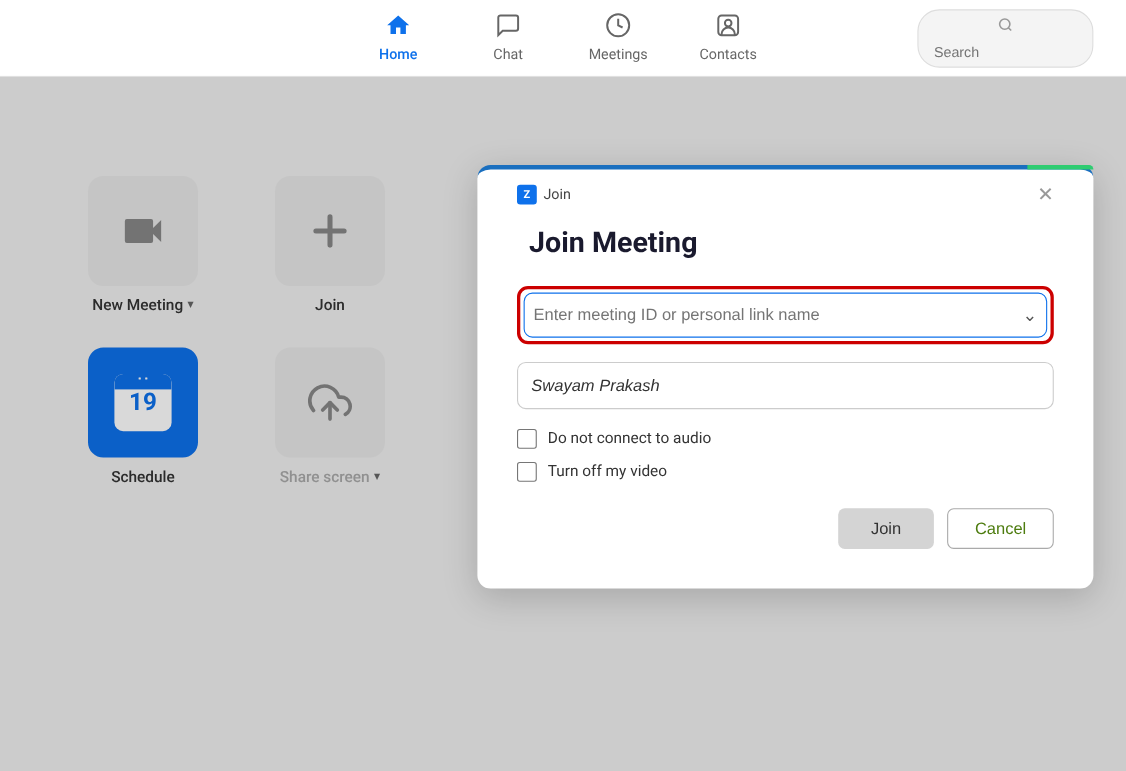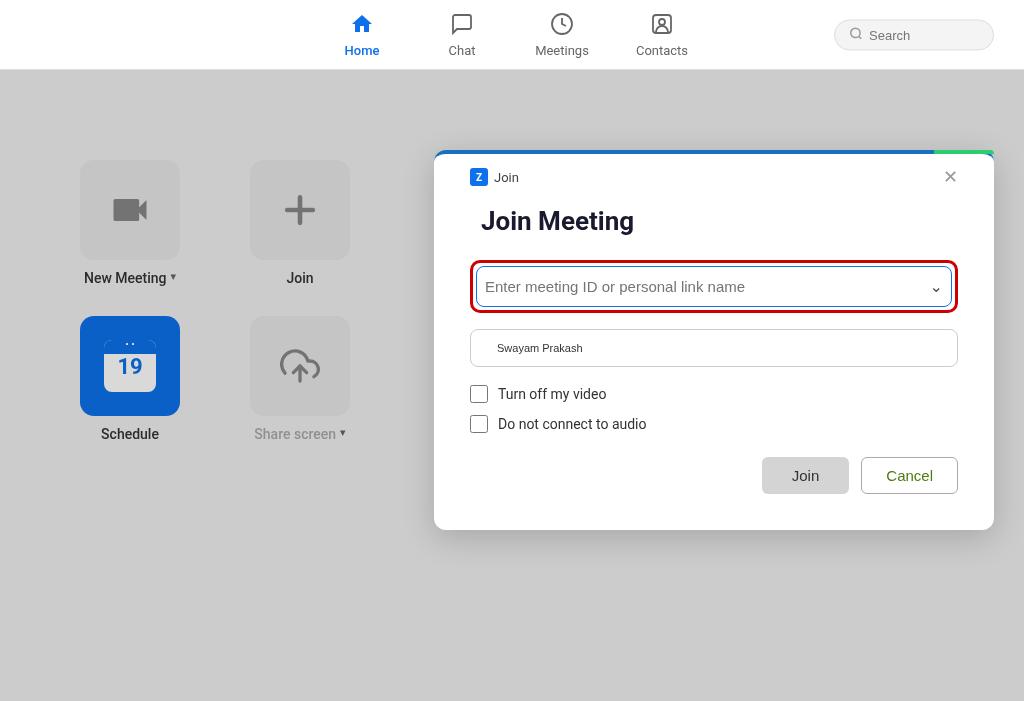--- a/index.html
+++ b/index.html
@@ -52,20 +52,21 @@
       top: 50%;
       transform: translateY(-50%);
       display: flex;
       align-items: center;
       background: #f4f4f4;
       border: 1px solid #ddd;
       border-radius: 20px;
       padding: 6px 14px;
       gap: 6px;
       width: 160px;
+      flex-direction: column;
     }
     .search-box .search-icon-svg { color: #999; font-size: 14px; }
     .search-box input {
       border: none;
       background: transparent;
       outline: none;
       font-size: 13px;
       color: #333;
       width: 100%;
     }
@@ -239,25 +240,26 @@
     }
     .dropdown-chevron {
       color: #555;
       font-size: 16px;
     }
 
     .name-input {
       width: 100%;
       border: 1.5px solid #ccc;
       border-radius: 8px;
-      padding: 12px 26px;
-      font-size: 11px;
+      padding: 12px 12px;
+      font-size: 15px;
       color: #333;
       outline: none;
       margin-bottom: 18px;
+      font-style: italic;
     }
 
     .checkbox-row {
       display: flex;
       align-items: center;
       gap: 10px;
       margin-bottom: 12px;
     }
     .checkbox-row input[type="checkbox"] {
       width: 18px;
@@ -446,26 +448,26 @@
           <input type="text" placeholder="Enter meeting ID or personal link name" style="">
           <span class="dropdown-chevron">⌄</span>
         </div>
       </div>
 
       
       <input class="name-input" type="text" value="Swayam Prakash" style="">
 
       
       <div class="checkbox-row">
+        <input type="checkbox" id="chk-audio" style="">
+        <label for="chk-audio">Do not connect to audio</label>
+      </div>
+      <div class="checkbox-row">
         <input type="checkbox" id="chk-video" style="">
         <label for="chk-video">Turn off my video</label>
-      </div>
-      <div class="checkbox-row">
-        <input type="checkbox" id="chk-audio" style="">
-        <label for="chk-audio">Do not connect to audio</label>
       </div>
 
       
       <div class="modal-actions">
         <button class="btn-join">Join</button>
         <button class="btn-cancel">Cancel</button>
       </div>
 
     </div>
   </div>

